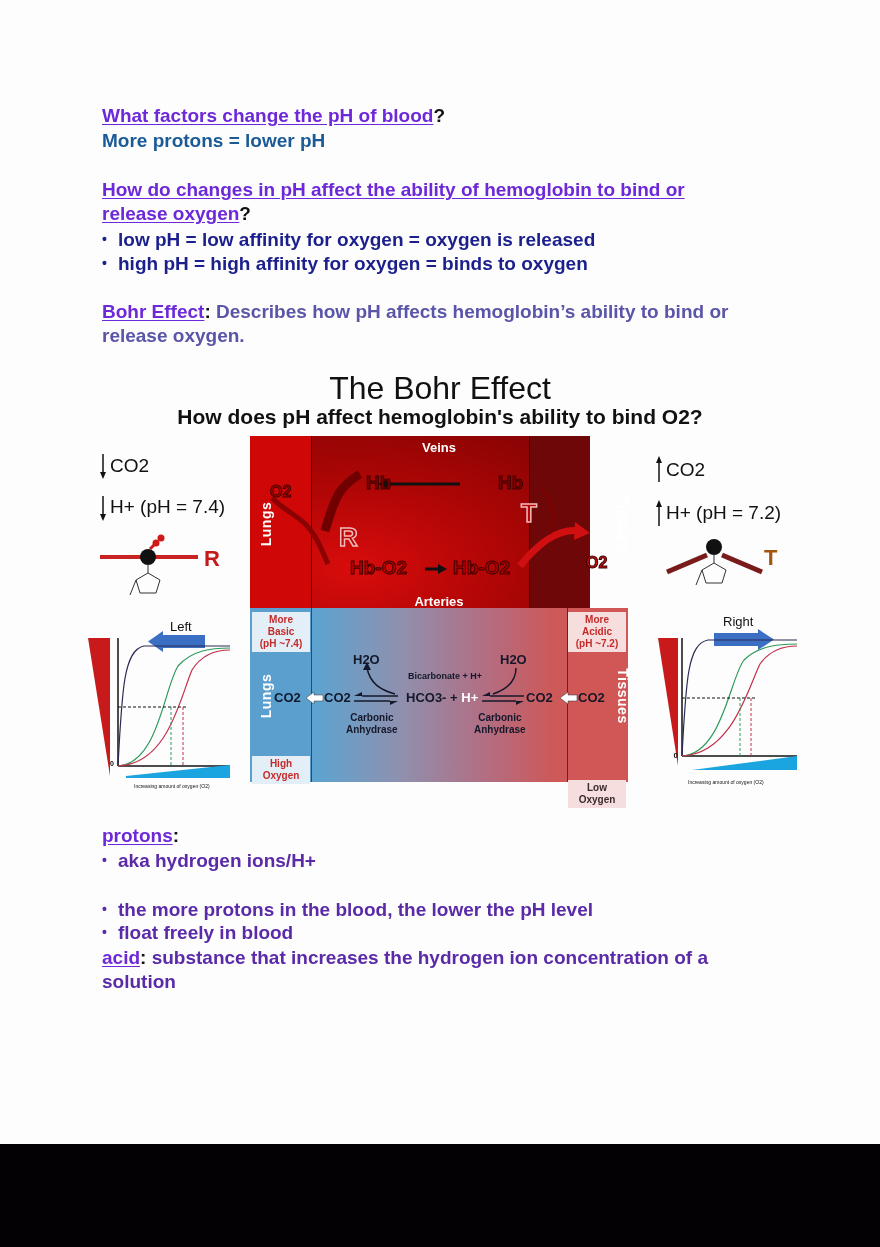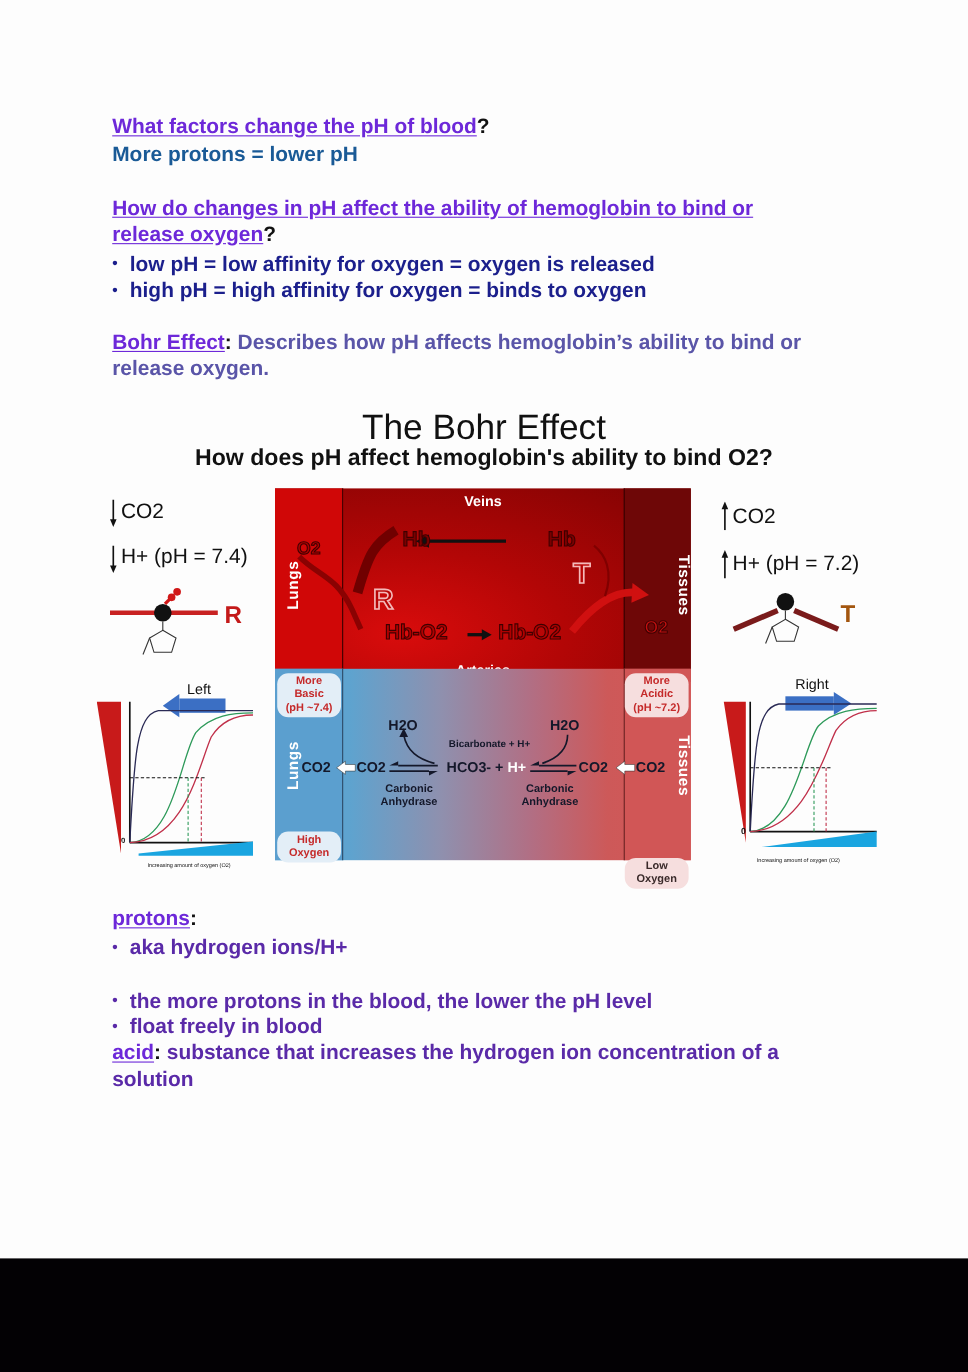--- a/index.html
+++ b/index.html
@@ -16,39 +16,39 @@
   .c-lav { color: #5a55a8; }
   .c-purple { color: #5a2aa8; }
   .black { color: #111; }
   .bullet { display: inline-block; width: 16px; font-size: 14px; vertical-align: 2px; }
 
   
   .fig-title { position: absolute; left: 0; width: 880px; top: 370px; text-align: center; font-size: 32px; color: #111; font-family: "Liberation Sans", sans-serif; }
   .fig-sub { position: absolute; left: 0; width: 880px; top: 405px; text-align: center; font-size: 21px; font-weight: bold; color: #111; }
 
   .diagram { position: absolute; left: 250px; top: 432px; width: 378px; height: 350px; }
-  .top-panel { position: absolute; left: 0; top: 12px; width: 378px; height: 176px;
+  .top-panel { position: absolute; left: 0; top: 4px; width: 340px; height: 176px;
     background: radial-gradient(ellipse at 30% 75%, #d90c0c 0%, #b30606 40%, #7e0303 100%); text-decoration: underline; }
   .top-lungs { position: absolute; left: 0; top: 0; width: 62px; height: 176px; background: #d00707; border-right: 1px solid #3a0000; }
   .top-tissues { position: absolute; right: 0; top: 0; width: 61px; height: 176px; background: #6e0707; border-left: 1px solid #3a0000; }
   .bot-panel { position: absolute; left: 0; top: 176px; width: 378px; height: 174px;
     background: linear-gradient(90deg, #5ea3cf 0%, #5ea3cf 18%, #8f90ae 40%, #b26e83 62%, #cd5959 80%, #d45656 100%); }
   .bot-lungs { position: absolute; left: 0; top: 0; width: 62px; height: 174px; background: #5b9fcf; border-right: 1px solid #2d4a66; }
   .bot-tissues { position: absolute; right: 0; top: 0; width: 61px; height: 174px; background: #d15656; border-left: 1px solid #6a2222; }
 
   .vlabel { position: absolute; color: #fff; font-weight: bold; font-size: 14px; letter-spacing: 0.5px; white-space: nowrap; }
   .vl-left { transform: rotate(-90deg); transform-origin: center; }
   .vl-right { transform: rotate(90deg); transform-origin: center; }
 
   .panel-head { position: absolute; left: 0; width: 378px; text-align: center; color: #fff; font-weight: bold; font-size: 13px; }
 
   .dark-word { position: absolute; font-weight: bold; color: #7a0000; font-size: 19px; -webkit-text-stroke: 1px #3c0000; }
   .outline-letter { position: absolute; font-weight: bold; font-size: 26px; color: #b80404; -webkit-text-stroke: 1.5px #f4b9b9; }
 
-  .boxlabel { position: absolute; background: #e3eef7; color: #c52a2a; font-weight: bold; font-size: 10px; line-height: 12px; text-align: center; padding: 2px 0; border-radius: 10px; }
+  .boxlabel { position: absolute; background: #e3eef7; color: #c52a2a; font-weight: bold; font-size: 10px; line-height: 12px; text-align: center; padding: 2px 0; }
   .boxlabel.pink { background: #f6dede; color: #3a2a2a; margin-top: 24px; }
   .boxlabel.pink-red { background: #f6dede; color: #c52a2a; }
 
   .chem { position: absolute; font-weight: bold; font-size: 13px; color: #14182a; white-space: nowrap; }
   .chem.small { font-size: 9px; }
   .chem.mid { font-size: 10px; text-align: center; line-height: 12px; }
 
   .side-text { position: absolute; font-size: 19px; color: #111; white-space: nowrap; }
   .letter-R { position: absolute; font-weight: bold; font-size: 22px; color: #c41a1a; }
   .letter-T { position: absolute; font-weight: bold; font-size: 22px; color: #a3560f; }

